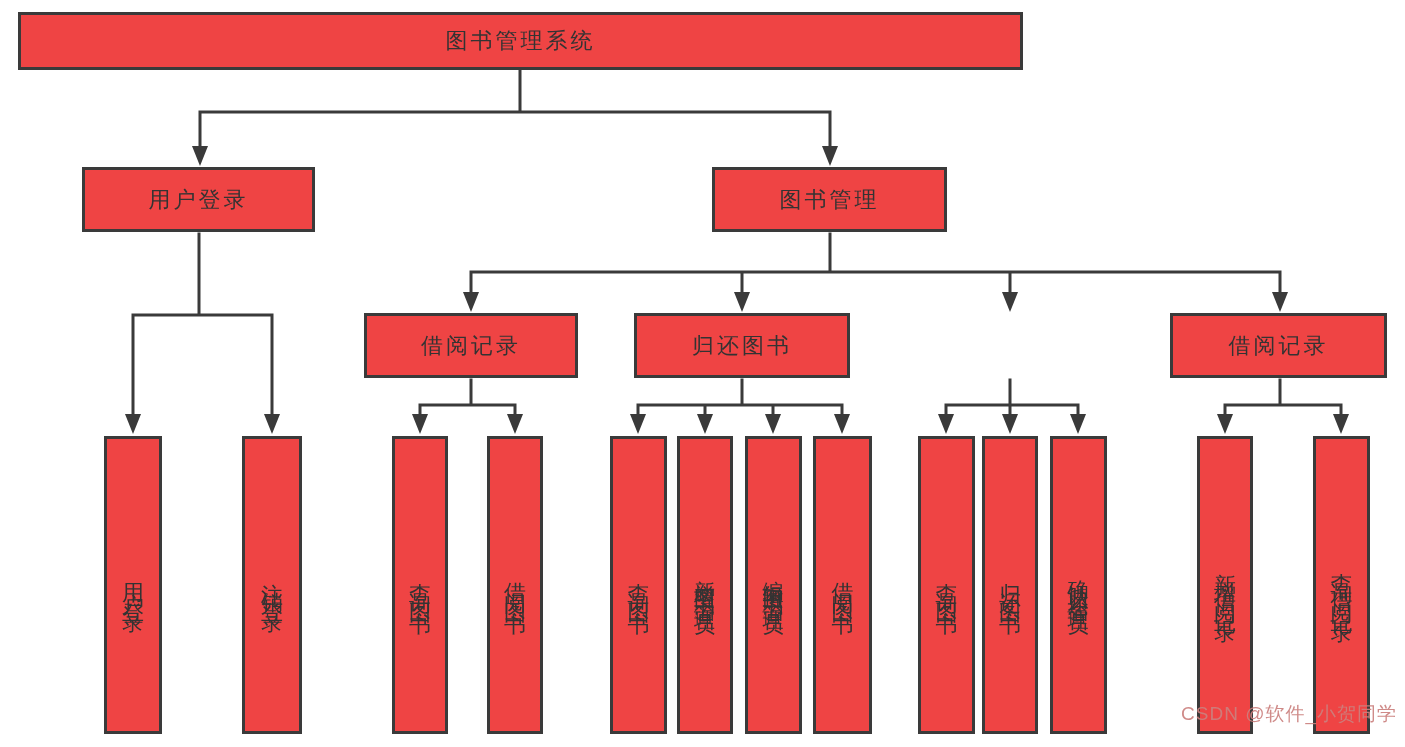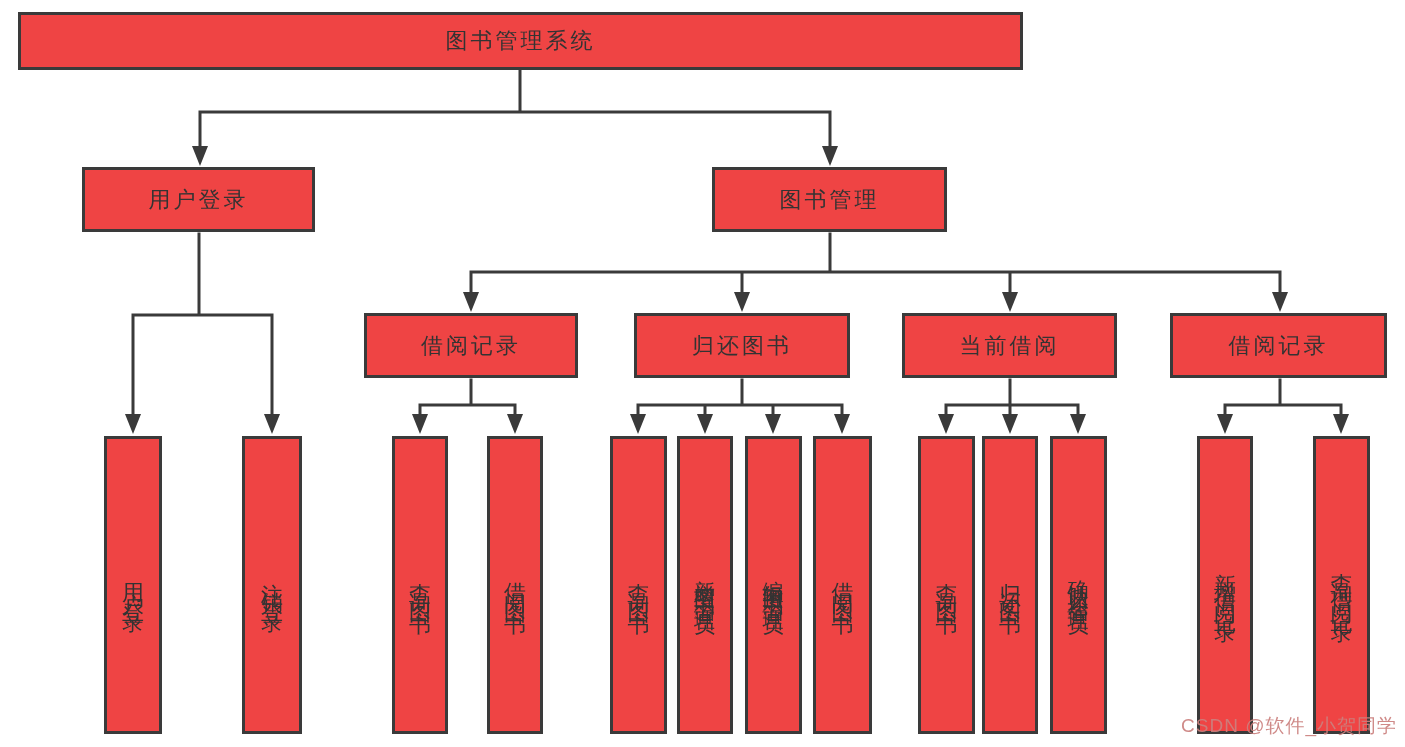--- a/index.html
+++ b/index.html
@@ -50,21 +50,21 @@
     line-height: 1;
     white-space: nowrap;
   }
   .vtext.tight {
     font-size: 21px;
     letter-spacing: 5px;
   }
   .watermark {
     position: absolute;
     right: 8px;
-    bottom: 8px;
+    bottom: 20px;
     font-size: 19px;
     color: rgba(203, 128, 126, 0.92);
     letter-spacing: 1px;
     white-space: nowrap;
   }
 </style>
 </head>
 <body>
 
 <div class="stage">
@@ -115,23 +115,20 @@
   <div class="node hbox" style="left:712px; top:167px; width:235px; height:65px;">
     <span>图书管理</span>
   </div>
 
   <div class="node hbox" style="left:364px; top:313px; width:214px; height:65px;">
     <span>借阅记录</span>
   </div>
   <div class="node hbox" style="left:634px; top:313px; width:216px; height:65px;">
     <span>归还图书</span>
   </div>
-  <div class="node hbox" style="left:902px; top:313px; width:215px; height:65px;">
-    <span>当前借阅</span>
-  </div>
   <div class="node hbox" style="left:1170px; top:313px; width:217px; height:65px;text-align:right;">
     <span>借阅记录</span>
   </div>
 
   <div class="node vbox" style="left:104px; width:58px;">
     <span class="vtext">用户登录</span>
   </div>
   <div class="node vbox" style="left:242px; width:60px;">
     <span class="vtext">注销登录</span>
   </div>

